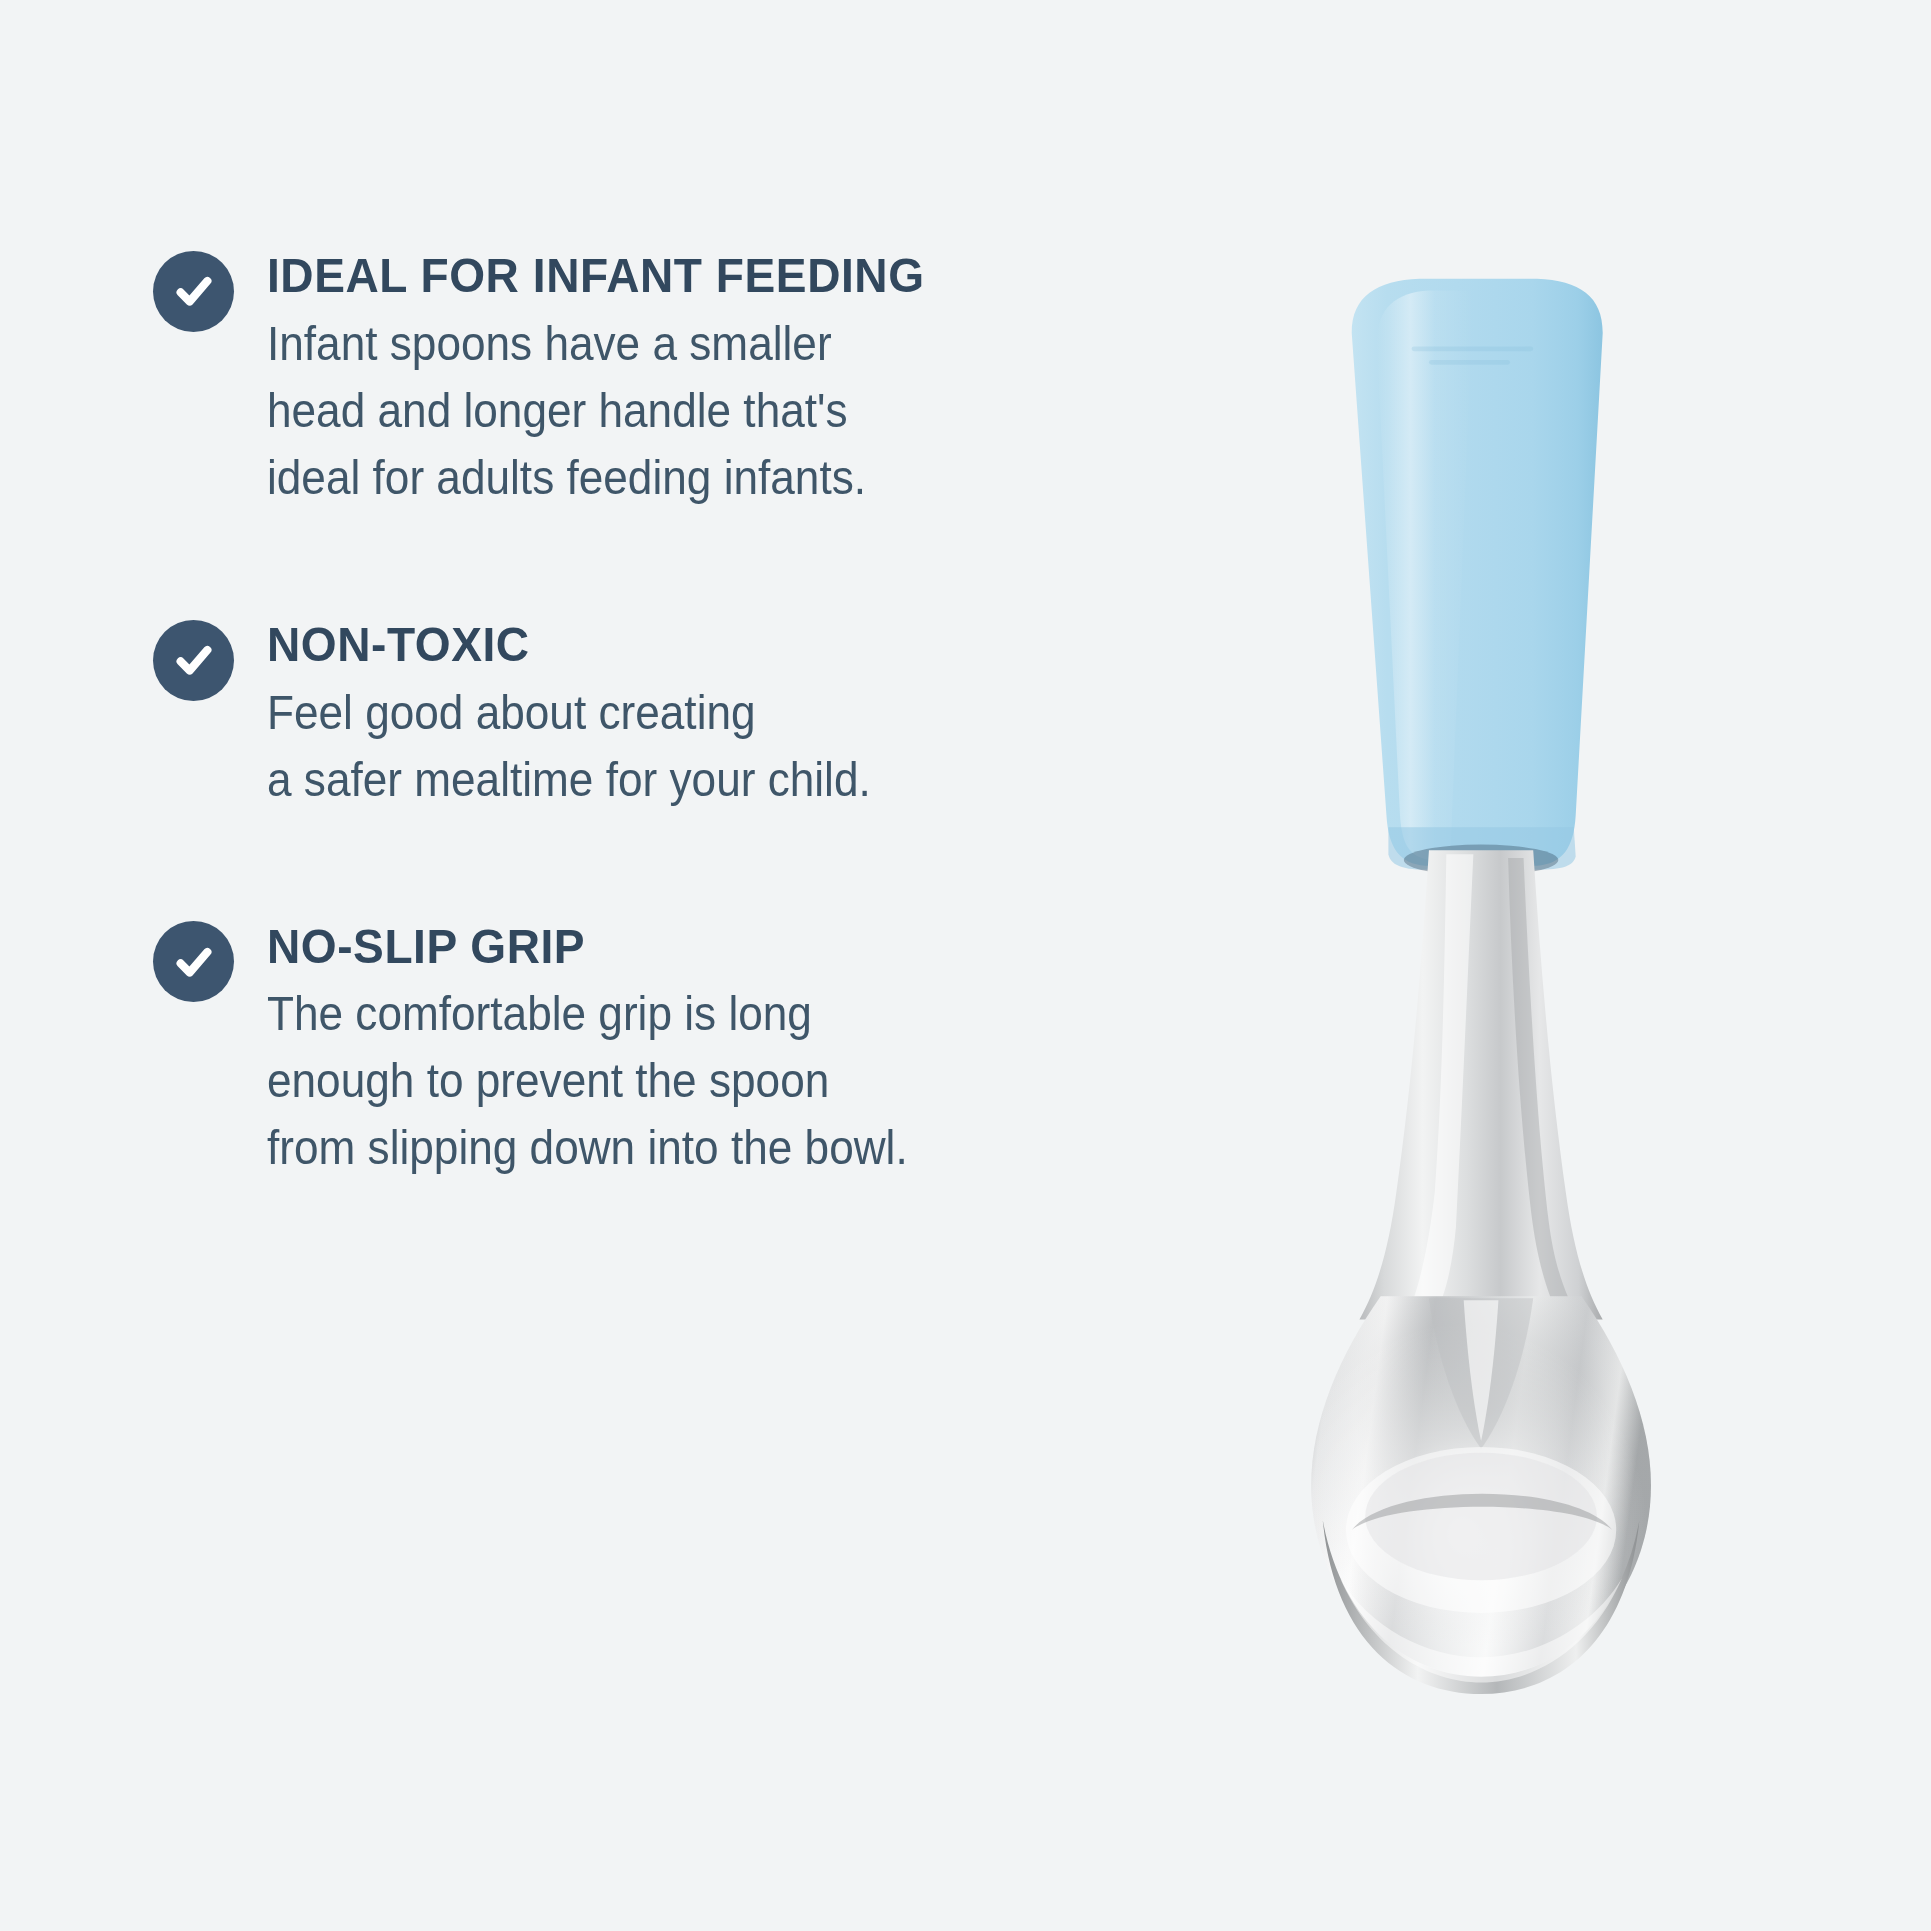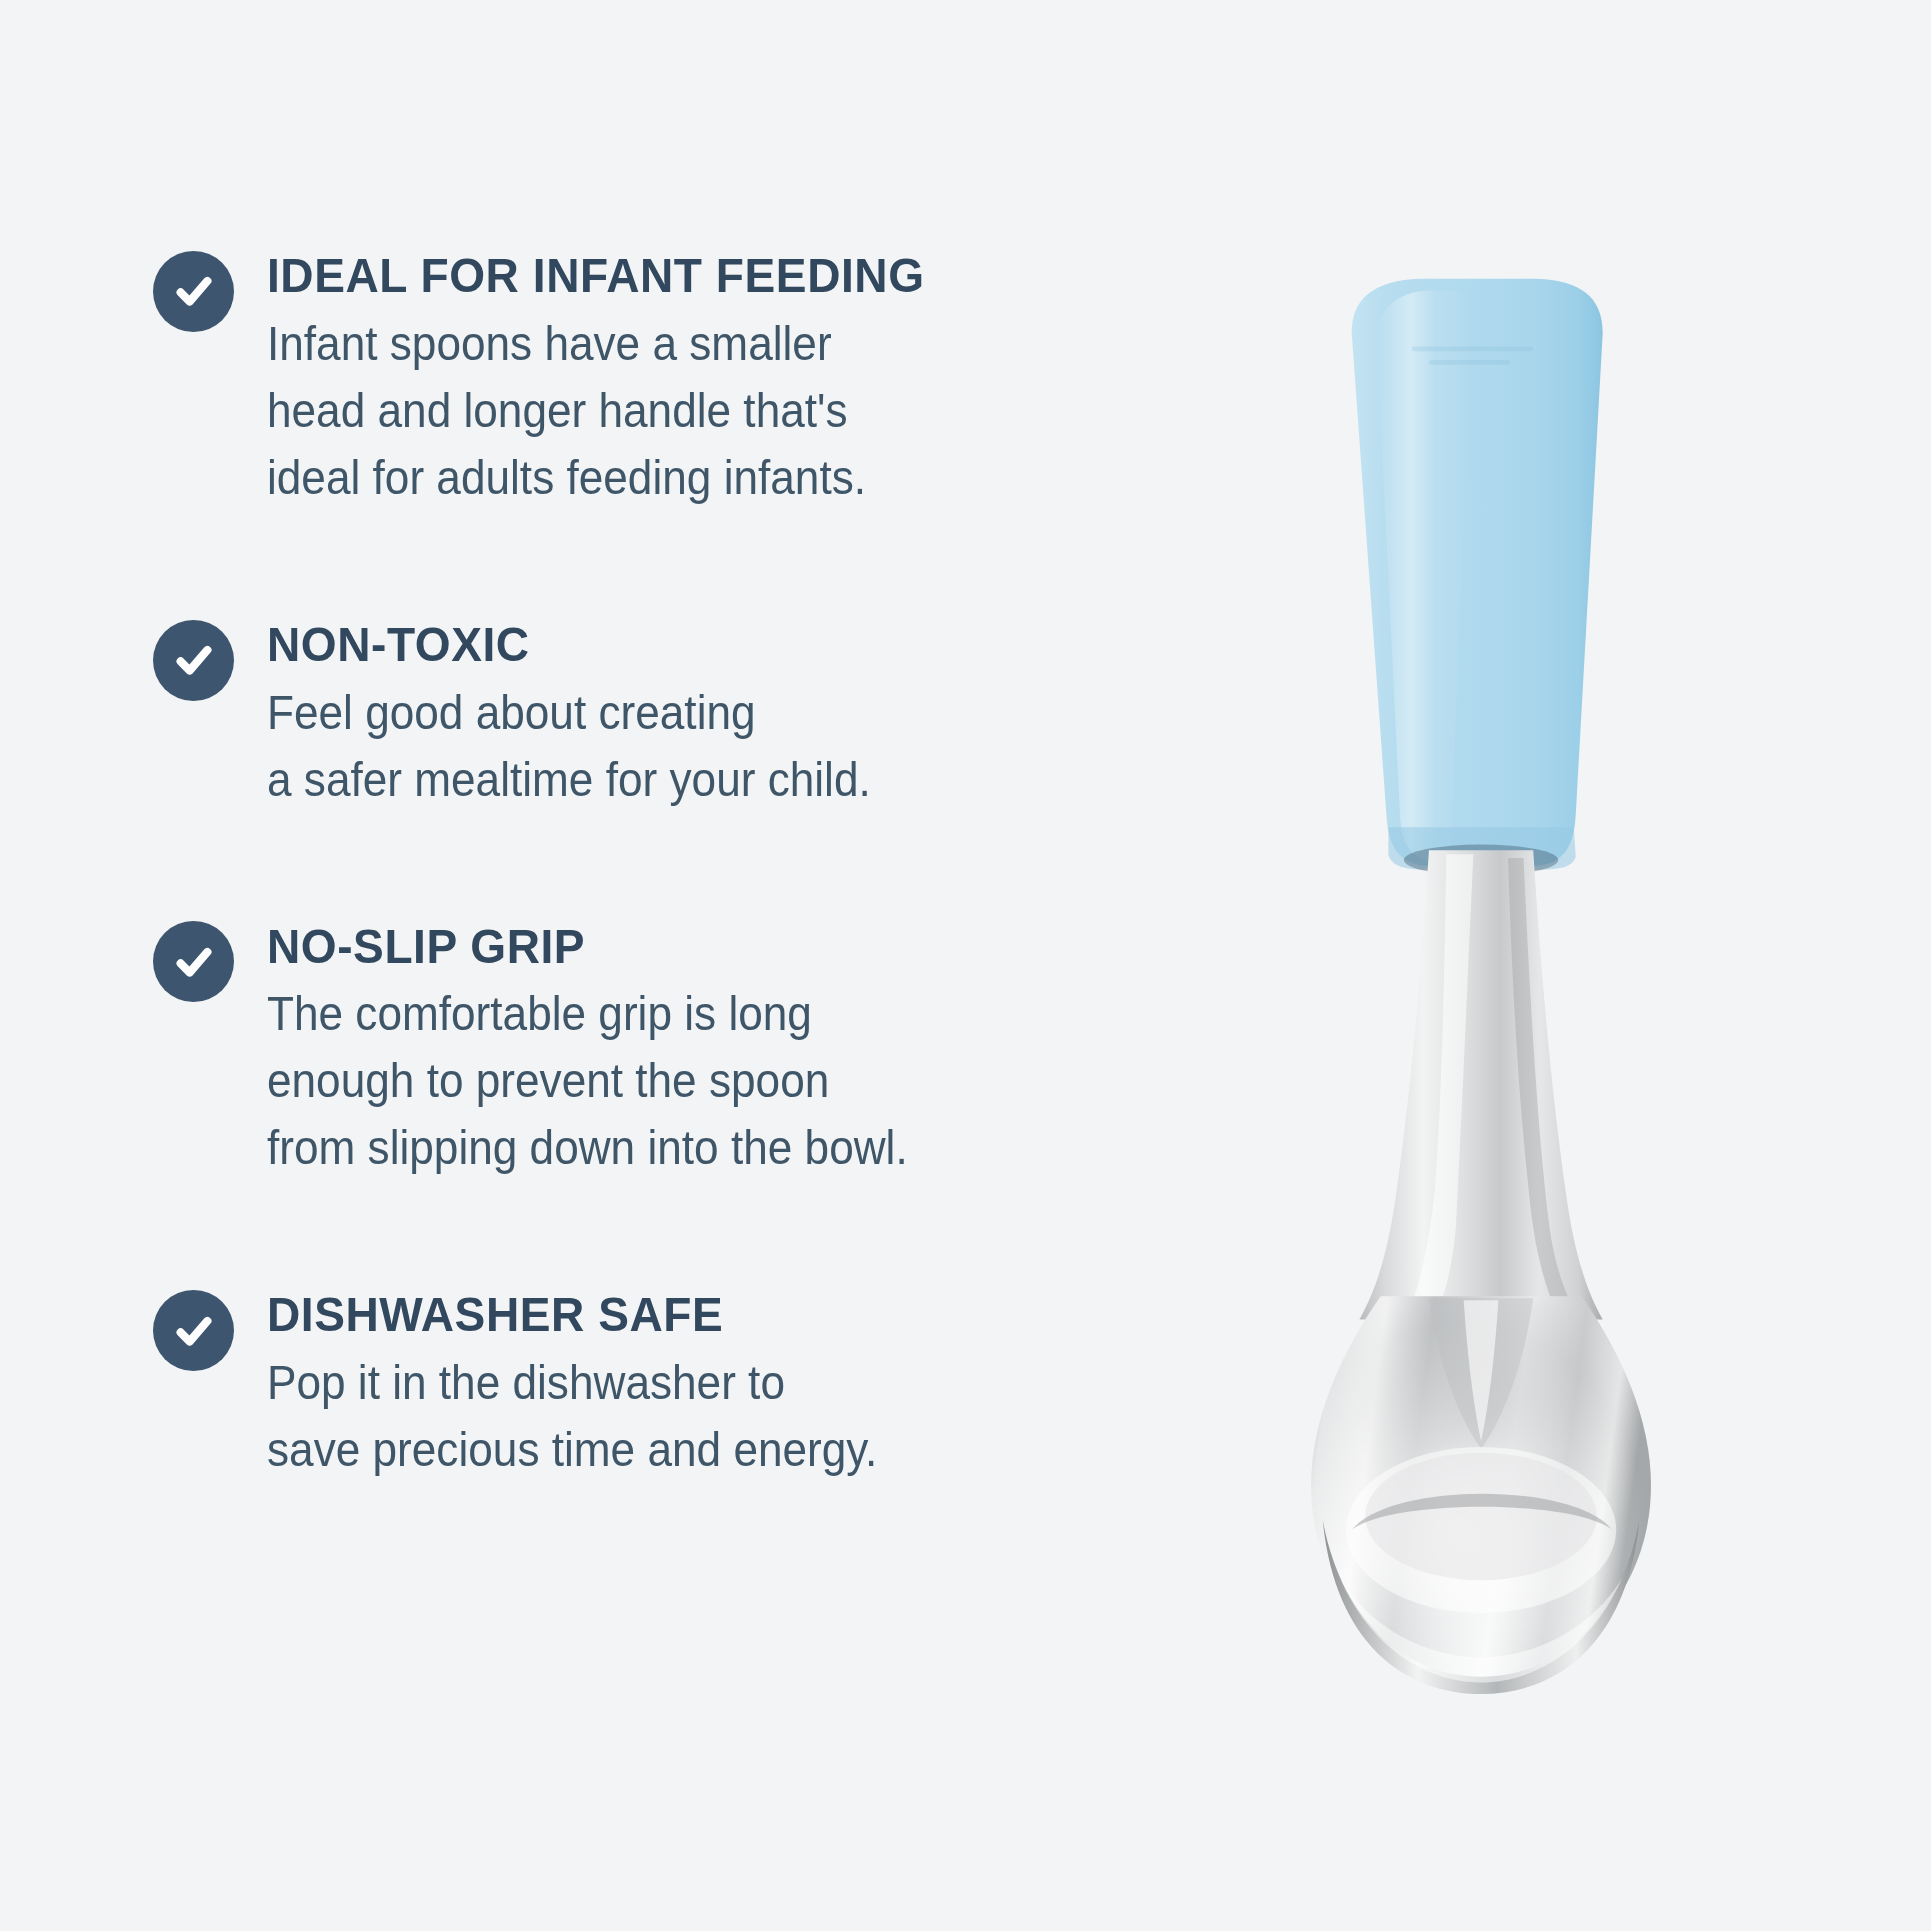--- a/index.html
+++ b/index.html
@@ -137,34 +137,20 @@
       <div class="feature-text">
         <h3 class="feature-heading">NO-SLIP GRIP</h3>
         <p class="feature-body">
           <span class="line">The comfortable grip is long</span>
           <span class="line">enough to prevent the spoon</span>
           <span class="line">from slipping down into the bowl.</span>
         </p>
       </div>
     </div>
 
-    <div class="feature-item">
-      <div class="check-badge">
-        <svg width="44" height="44" viewBox="0 0 46 46" aria-hidden="true">
-          <path d="M9 24.5 L18.5 34 L37 12.5" fill="none" stroke="#ffffff" stroke-width="8.5" stroke-linecap="round" stroke-linejoin="round"></path>
-        </svg>
-      </div>
-      <div class="feature-text">
-        <h3 class="feature-heading">DISHWASHER SAFE</h3>
-        <p class="feature-body">
-          <span class="line">Pop it in the dishwasher to</span>
-          <span class="line">save precious time and energy.</span>
-        </p>
-      </div>
-    </div>
 
   </div>
 
   <div id="spoon">
     <svg width="454" height="1448" viewBox="0 0 470 1500" aria-hidden="true">
       <defs>
 
         <linearGradient id="handleGrad" x1="0" y1="0" x2="1" y2="0">
           <stop offset="0%" stop-color="#c3e3f2"></stop>
           <stop offset="14%" stop-color="#b7ddef"></stop>

